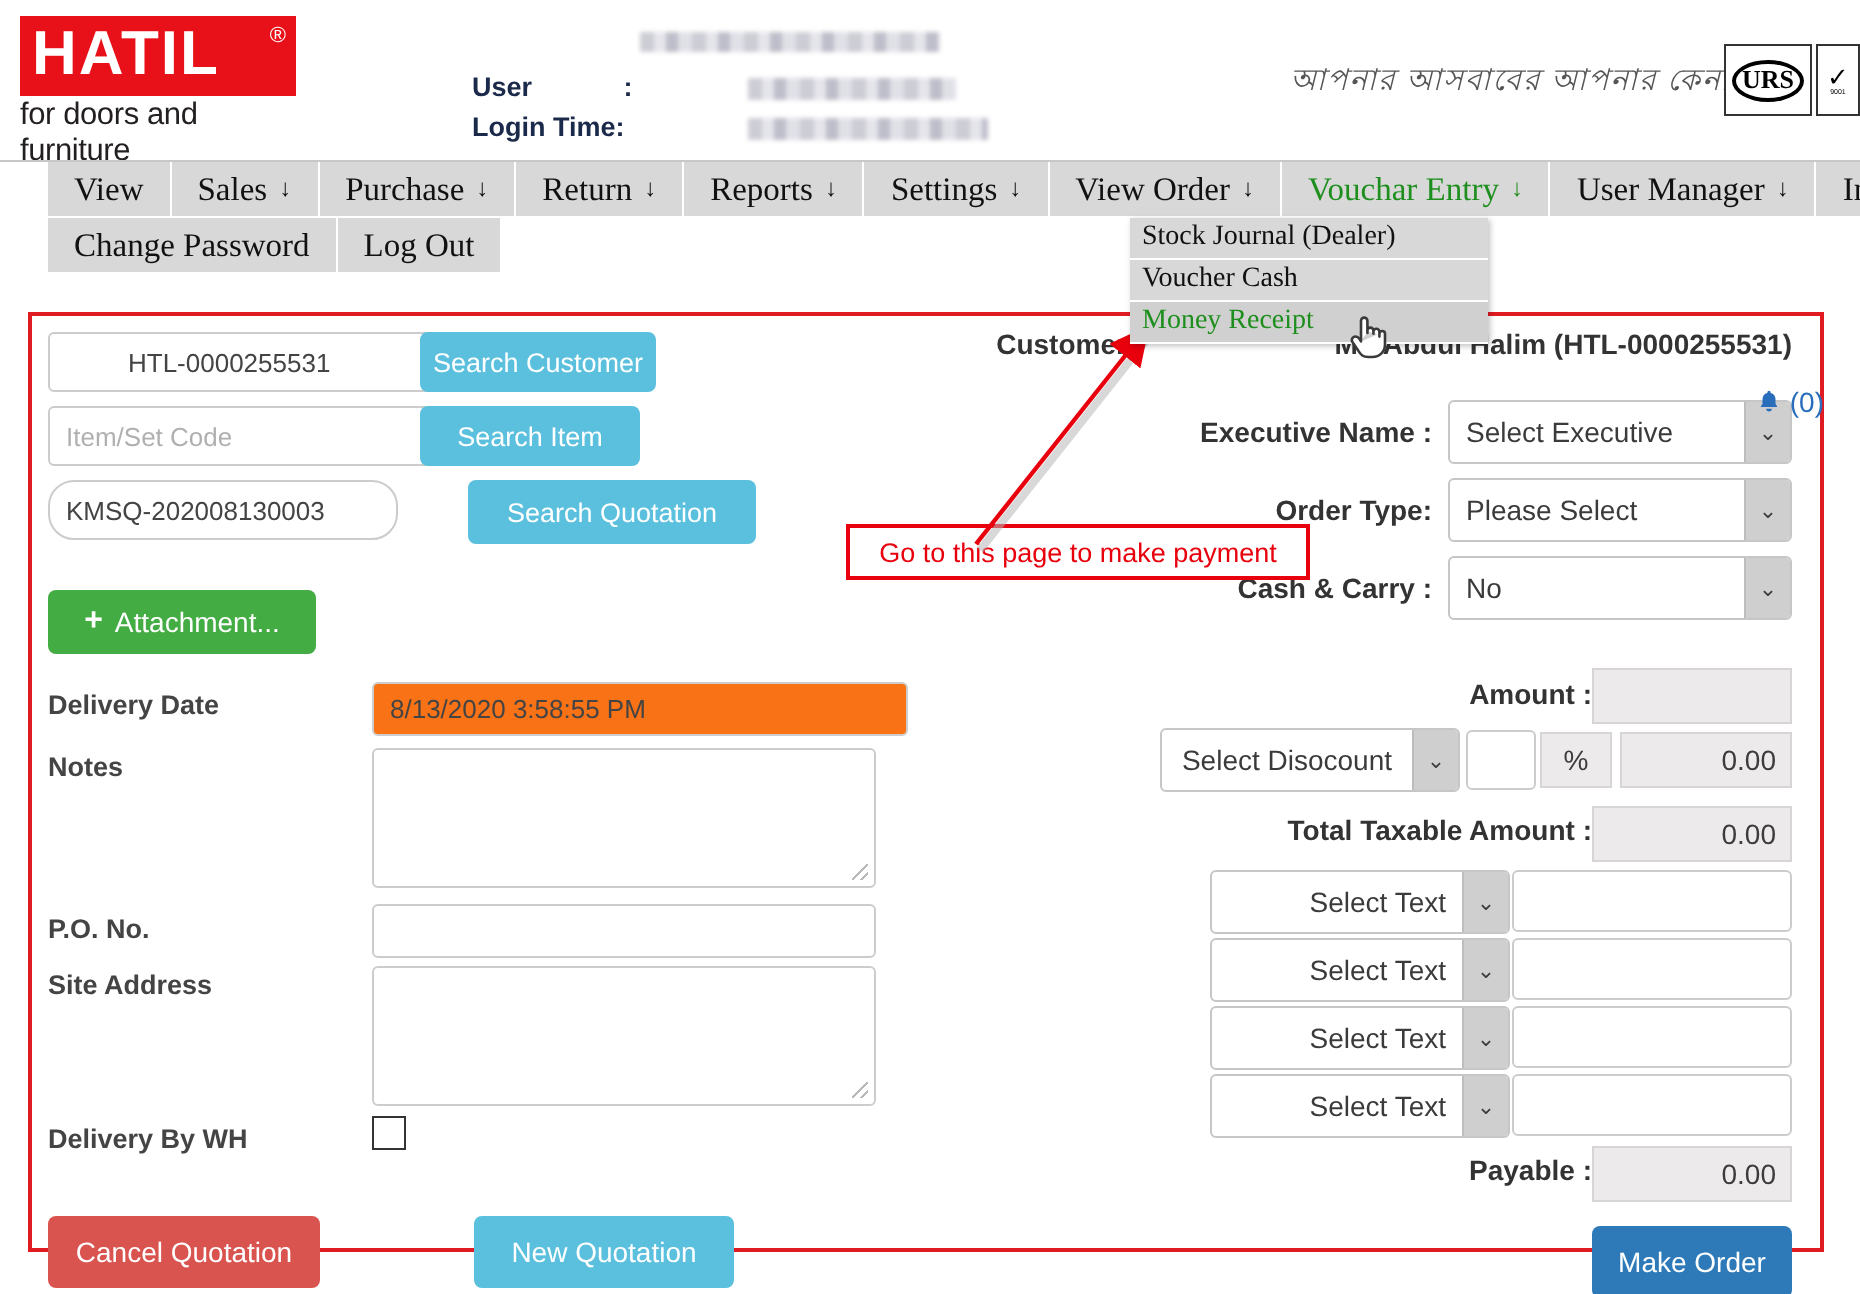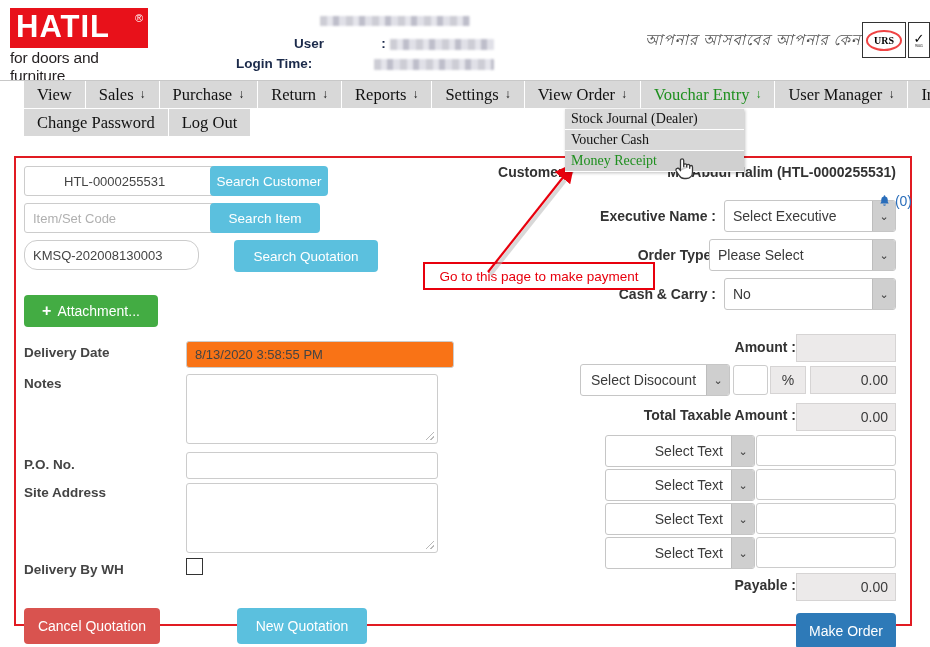--- a/index.html
+++ b/index.html
@@ -17,44 +17,44 @@
   .logo-red .txt{
     position:absolute;left:6px;top:1px;color:#fff;font-weight:bold;
     font-size:31px;letter-spacing:1px;font-family:"Liberation Sans",sans-serif;
   }
   .logo-red .reg{position:absolute;right:5px;top:4px;color:#fff;font-size:11px;}
   .logo-sub{
     font-size:15.5px;color:#231f20;margin-top:1px;letter-spacing:-0.2px;
     font-family:"Liberation Sans",sans-serif;
   }
   .userinfo{position:absolute;left:236px;top:34px;font-size:13.5px;color:#1b2a4a;font-weight:bold;}
-  .userinfo .row{height:20px;line-height:20px;white-space:nowrap;text-align:right;}
+  .userinfo .row{height:20px;line-height:20px;white-space:nowrap;}
   .userinfo .lbl{display:inline-block;width:72px;}
   .userinfo .colon{display:inline-block;width:58px;}
   .blur{
     display:inline-block;height:11px;vertical-align:middle;border-radius:1px;
     background:
       repeating-linear-gradient(90deg,#c9c9d2 0 7px,#e3e3ea 7px 13px,#b9b9c6 13px 19px,#dedee6 19px 26px),
       #d6d6de;
     filter:blur(1.1px);opacity:.92;
   }
   .blur-top{position:absolute;left:84px;top:-18px;width:150px;height:10px;}
   .bengali{
     position:absolute;left:645px;top:28px;font-size:15px;color:#555;
     font-family:"Liberation Serif",serif;font-style:italic;letter-spacing:1px;
     white-space:nowrap;
   }
   .certs{position:absolute;left:862px;top:22px;display:flex;gap:2px;}
   .cert{border:1px solid #333;background:#fff;display:flex;align-items:center;justify-content:center;}
   .cert1{width:42px;height:34px;}
   .cert2{width:20px;height:34px;}
   .urs-oval{
-    width:32px;height:17px;border:2px solid #ef4444;border-radius:50%;
+    width:32px;height:17px;border:2px solid #000000;border-radius:50%;
     display:flex;align-items:center;justify-content:center;
-    font-size:10px;font-weight:bold;font-family:"Liberation Serif",serif;
+    font-size:13px;font-weight:bold;font-family:"Liberation Serif",serif;
   }
   .cert2 .mark{font-size:13px;line-height:1;}
   .cert2 .sub{font-size:3.5px;line-height:1.1;text-align:center;}
 
   
   .navbar{position:relative;border-top:1px solid #c8c8c8;}
   .navrow{display:flex;height:28px;align-items:stretch;}
   .navrow.r1{padding-left:24px;}
   .navrow.r2{padding-left:24px;}
   .navitem{
@@ -344,21 +344,21 @@
       <div style="position:relative;margin-top:16px;height:34px;">
         <span class="rlabel" style="position:absolute;right:194px;top:8px;white-space:nowrap;">Executive Name :</span>
         <div class="sel" style="position:absolute;right:14px;top:0;width:172px;">
           <div class="val">Select Executive</div>
           <div class="arrow">⌄</div>
         </div>
       </div>
 
       <div style="position:relative;margin-top:5px;height:34px;">
         <span class="rlabel" style="position:absolute;right:194px;top:8px;white-space:nowrap;">Order Type:</span>
-        <div class="sel" style="position:absolute;right:14px;top:0;width:187px;">
+        <div class="sel" style="position:absolute;right:14px;top:0;width:172px;">
           <div class="val">Please Select</div>
           <div class="arrow">⌄</div>
         </div>
       </div>
 
       <div style="position:relative;margin-top:5px;height:34px;">
         <span class="rlabel" style="position:absolute;right:194px;top:8px;white-space:nowrap;">Cash &amp; Carry :</span>
         <div class="sel" style="position:absolute;right:14px;top:0;width:172px;">
           <div class="val">No</div>
           <div class="arrow">⌄</div>

